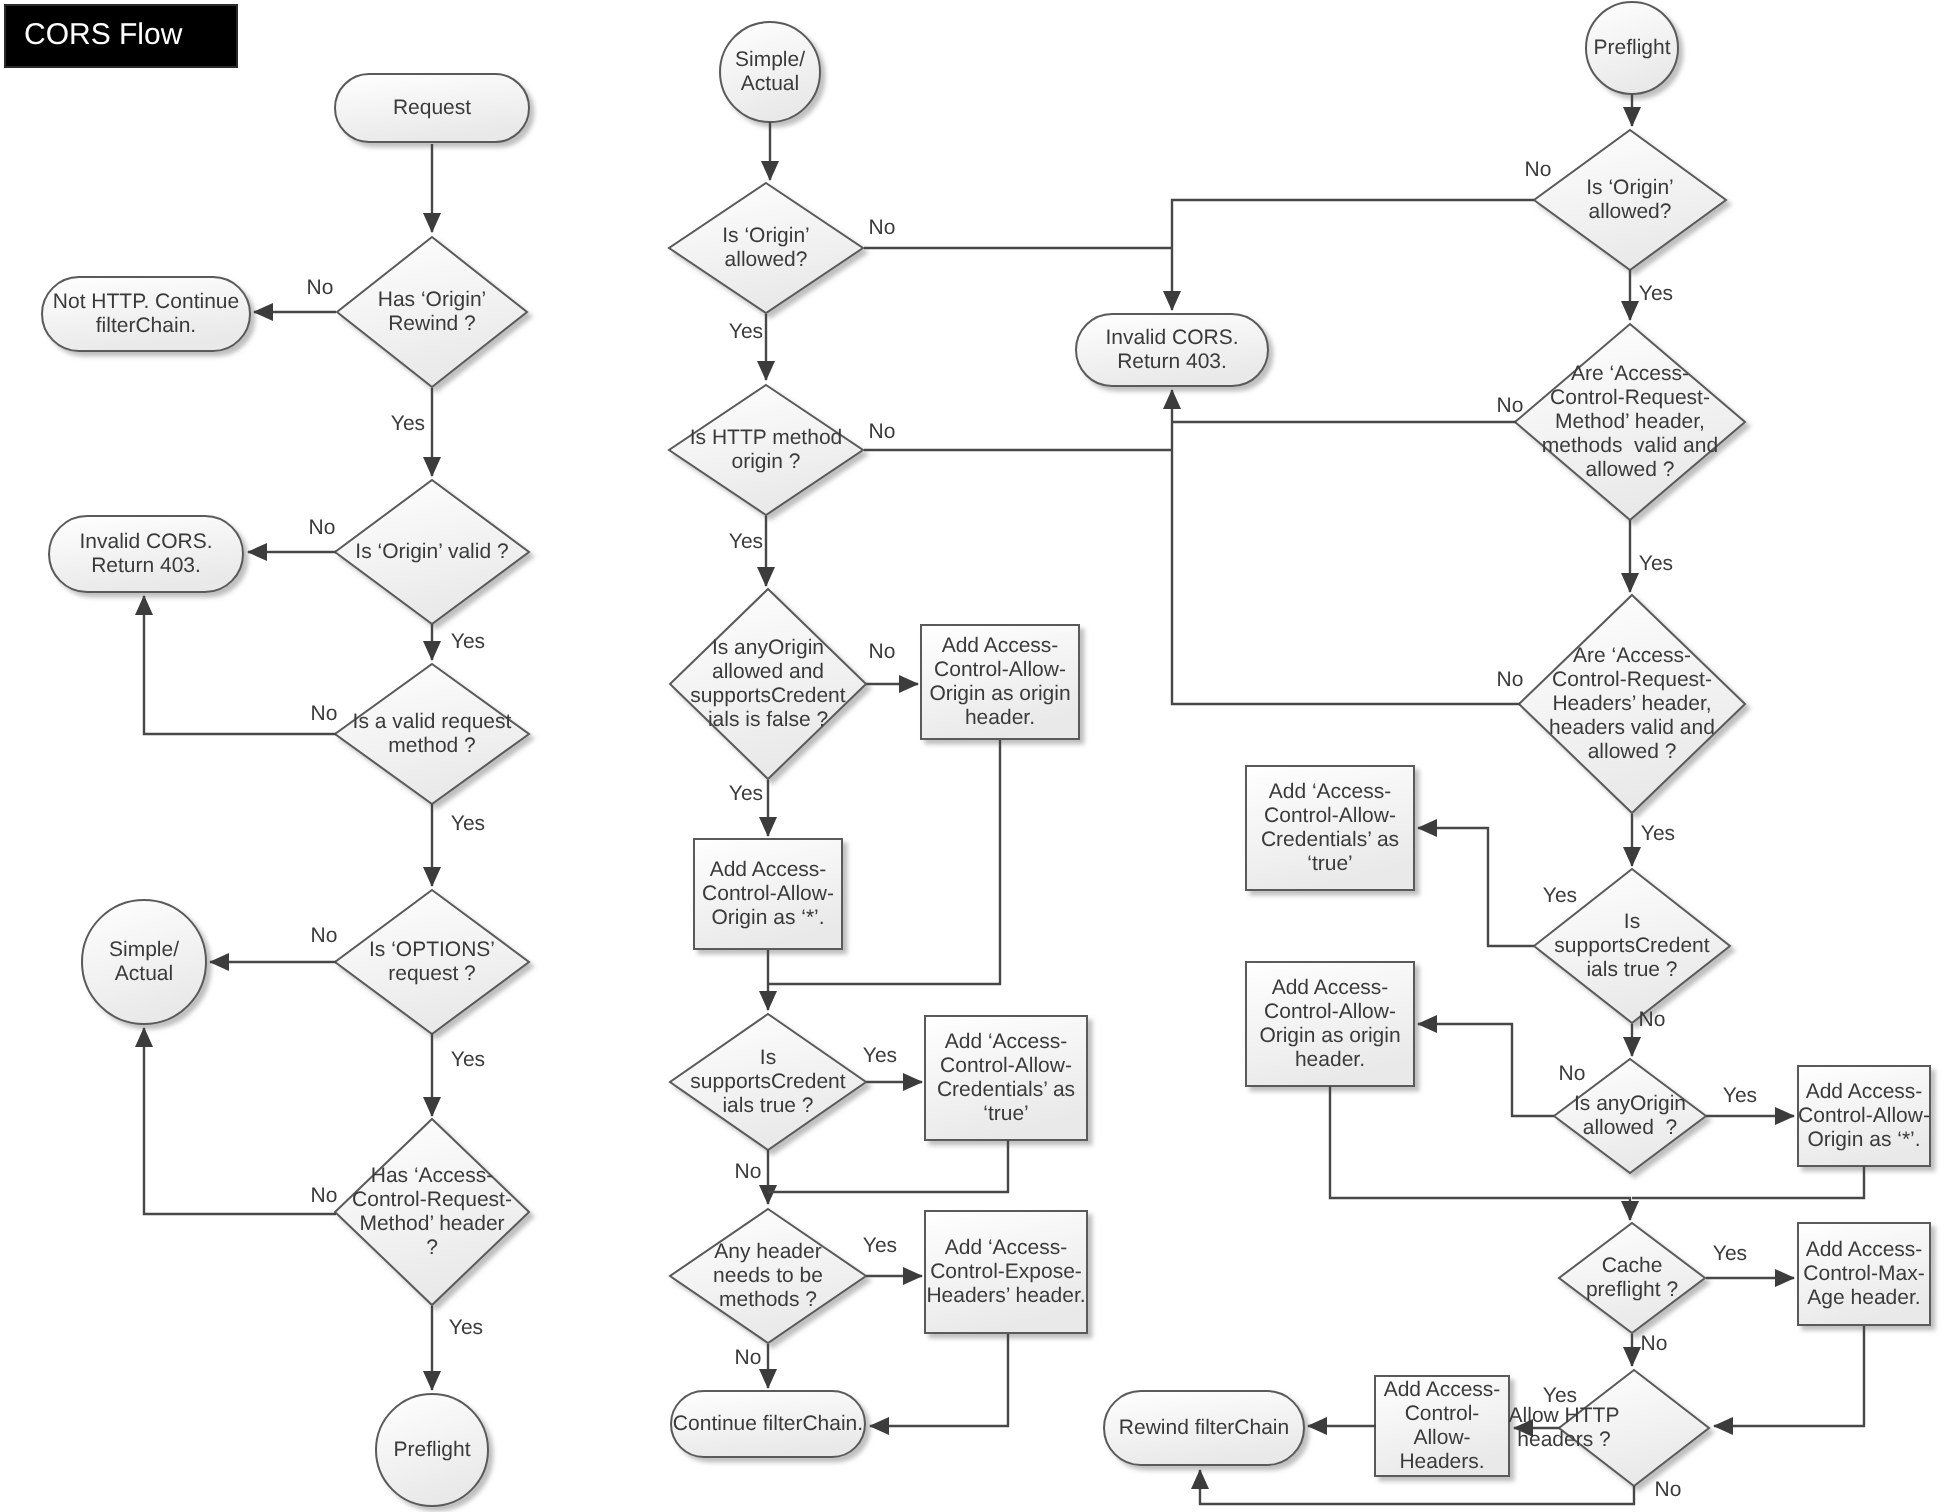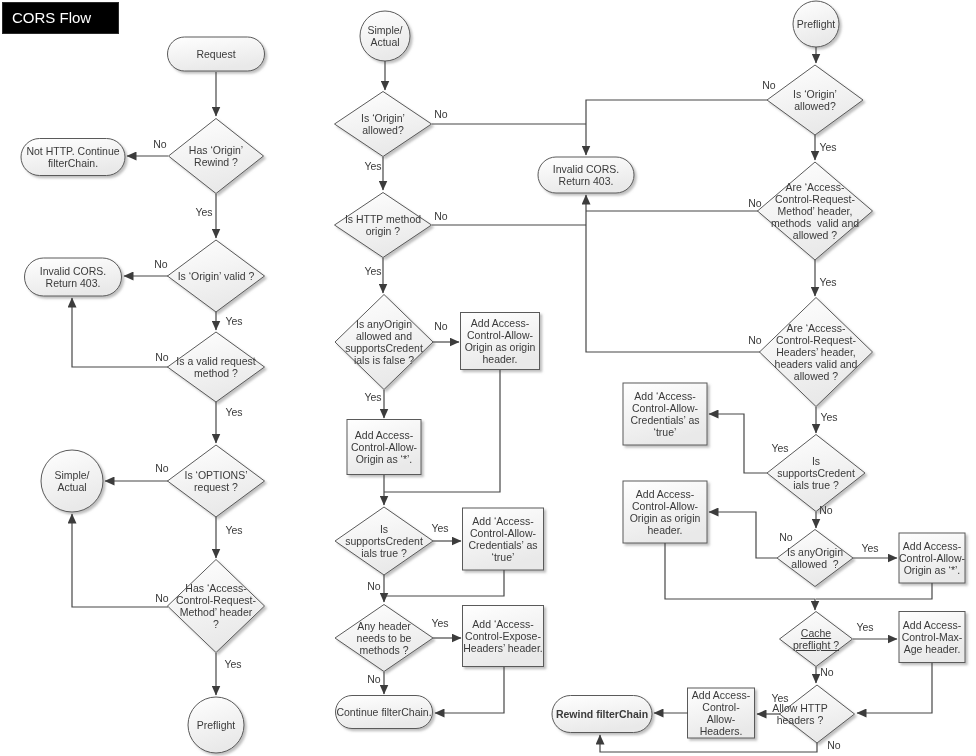--- a/index.html
+++ b/index.html
@@ -203,32 +203,32 @@
 ‘true’</div>
       <div class="node-label" style="left: 665px; top: 512px;">Add Access-
 Control-Allow-
 Origin as origin
 header.</div>
       <div class="node-label" style="left: 815px; top: 558px;">Is anyOrigin
 allowed  ?</div>
       <div class="node-label" style="left: 932px; top: 558px;">Add Access-
 Control-Allow-
 Origin as ‘*’.</div>
-      <div class="node-label" style="left: 816px; top: 639px; text-decoration: underline;">Cache
+      <div class="node-label" style="left: 816px; top: 639px;">Cache
 preflight ?</div>
       <div class="node-label" style="left: 932px; top: 637px;">Add Access-
 Control-Max-
 Age header.</div>
-      <div class="node-label" style="left: 800px; top: 714px;">Allow HTTP
+      <div class="node-label" style="left: 782px; top: 714px;">Allow HTTP
 headers ?</div>
       <div class="node-label" style="left: 721px; top: 713px;">Add Access-
 Control-
 Allow-
 Headers.</div>
-      <div class="node-label" style="left: 602px; top: 714px; font-weight: bold;">Rewind filterChain</div>
+      <div class="node-label" style="left: 602px; top: 714px;">Rewind filterChain</div>
       <div class="edge-label" style="left: 160px; top: 144px;">No</div>
       <div class="edge-label" style="left: 204px; top: 212px;">Yes</div>
       <div class="edge-label" style="left: 161px; top: 264px;">No</div>
       <div class="edge-label" style="left: 234px; top: 321px;">Yes</div>
       <div class="edge-label" style="left: 162px; top: 357px;">No</div>
       <div class="edge-label" style="left: 234px; top: 412px;">Yes</div>
       <div class="edge-label" style="left: 162px; top: 468px;">No</div>
       <div class="edge-label" style="left: 234px; top: 530px;">Yes</div>
       <div class="edge-label" style="left: 162px; top: 598px;">No</div>
       <div class="edge-label" style="left: 233px; top: 664px;">Yes</div>

